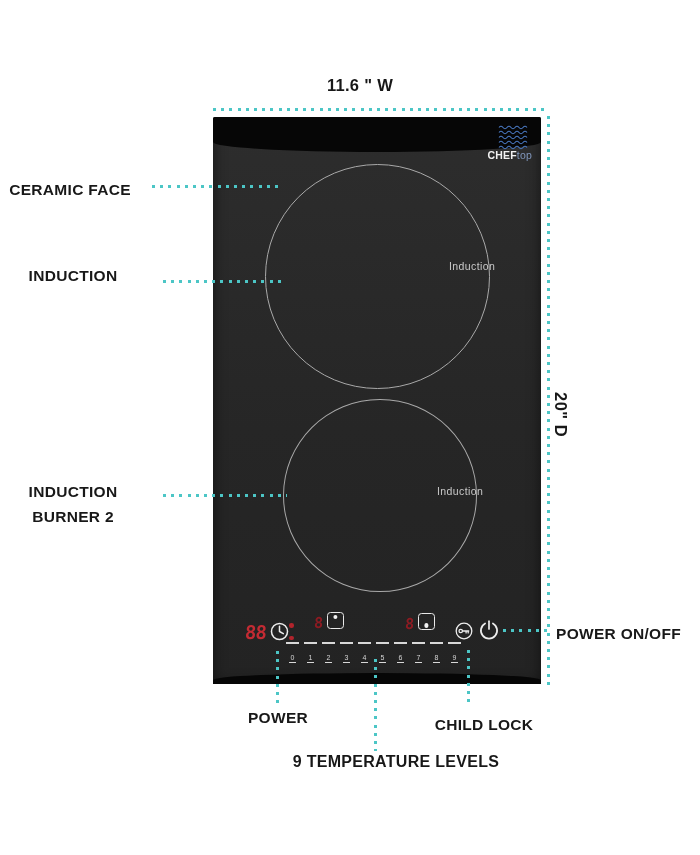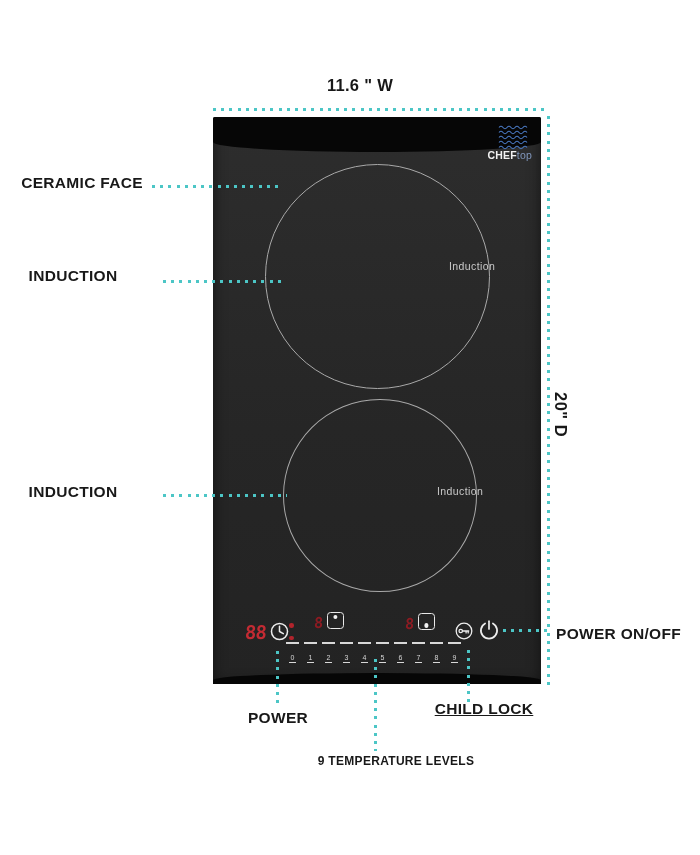--- a/index.html
+++ b/index.html
@@ -57,27 +57,27 @@
   .tick { width:13px; border-top:2px solid #d8d8d8; padding-top:1.5px; text-align:center; }
   .tick span { display:inline-block; font-size:7px; line-height:7px; color:#d4d4d4;
                border-bottom:1.5px solid #d8d8d8; padding:0 1.5px 1px; }
 
   svg { display:block; }
 
   
   .dim-w { left:280px; top:73px; width:160px; font-size:16.5px; }
   .dim-d { position:absolute; left:551px; top:392px; font-weight:bold; color:#181818;
            font-size:16.5px; letter-spacing:.5px; writing-mode:vertical-rl; }
-  .lbl-ceramic { left:0; top:170px; width:140px;margin-left:12px; }
+  .lbl-ceramic { left:0; top:177px; width:140px; }
   .lbl-burner1 { left:0; top:263px; width:146px; }
   .lbl-burner2 { left:0; top:479px; width:146px; }
   .lbl-power   { left:556px; top:621px; width:150px; text-align:left; }
   .lbl-timer   { left:208px; top:705px; width:140px; }
-  .lbl-childlock { left:414px; top:696px; width:140px;text-decoration:underline; }
-  .lbl-templevels { left:276px; top:749px; width:240px; font-size:12px; }
+  .lbl-childlock { left:414px; top:712px; width:140px; }
+  .lbl-templevels { left:276px; top:749px; width:240px; font-size:16px; }
 </style>
 </head>
 <body>
 
 <div class="cooktop">
   <div class="bezel-top"></div>
   <div class="bezel-bottom"></div>
 
   <span class="logo-waves">
     <svg width="32" height="26" viewBox="0 0 32 26" fill="none" stroke="#4a78c0" stroke-width="1.1">
@@ -155,20 +155,21 @@
 </div>
 <div class="dots-h" style="left:152px;top:185px;width:131px;"></div>
 
 <div class="lbl lbl-burner1">
   <div>INDUCTION</div>
 </div>
 <div class="dots-h" style="left:163px;top:280px;width:120px;"></div>
 
 <div class="lbl lbl-burner2">
   <div>INDUCTION</div>
+  <div>BURNER 2</div>
 </div>
 <div class="dots-h" style="left:163px;top:494px;width:124px;"></div>
 
 <div class="dots-h" style="left:503px;top:629px;width:48px;"></div>
 <div class="lbl lbl-power">POWER ON/OFF</div>
 
 <div class="dots-v" style="left:276px;top:651px;height:54px;"></div>
 <div class="lbl lbl-timer">POWER</div>
 
 <div class="dots-v" style="left:467px;top:650px;height:52px;"></div>

